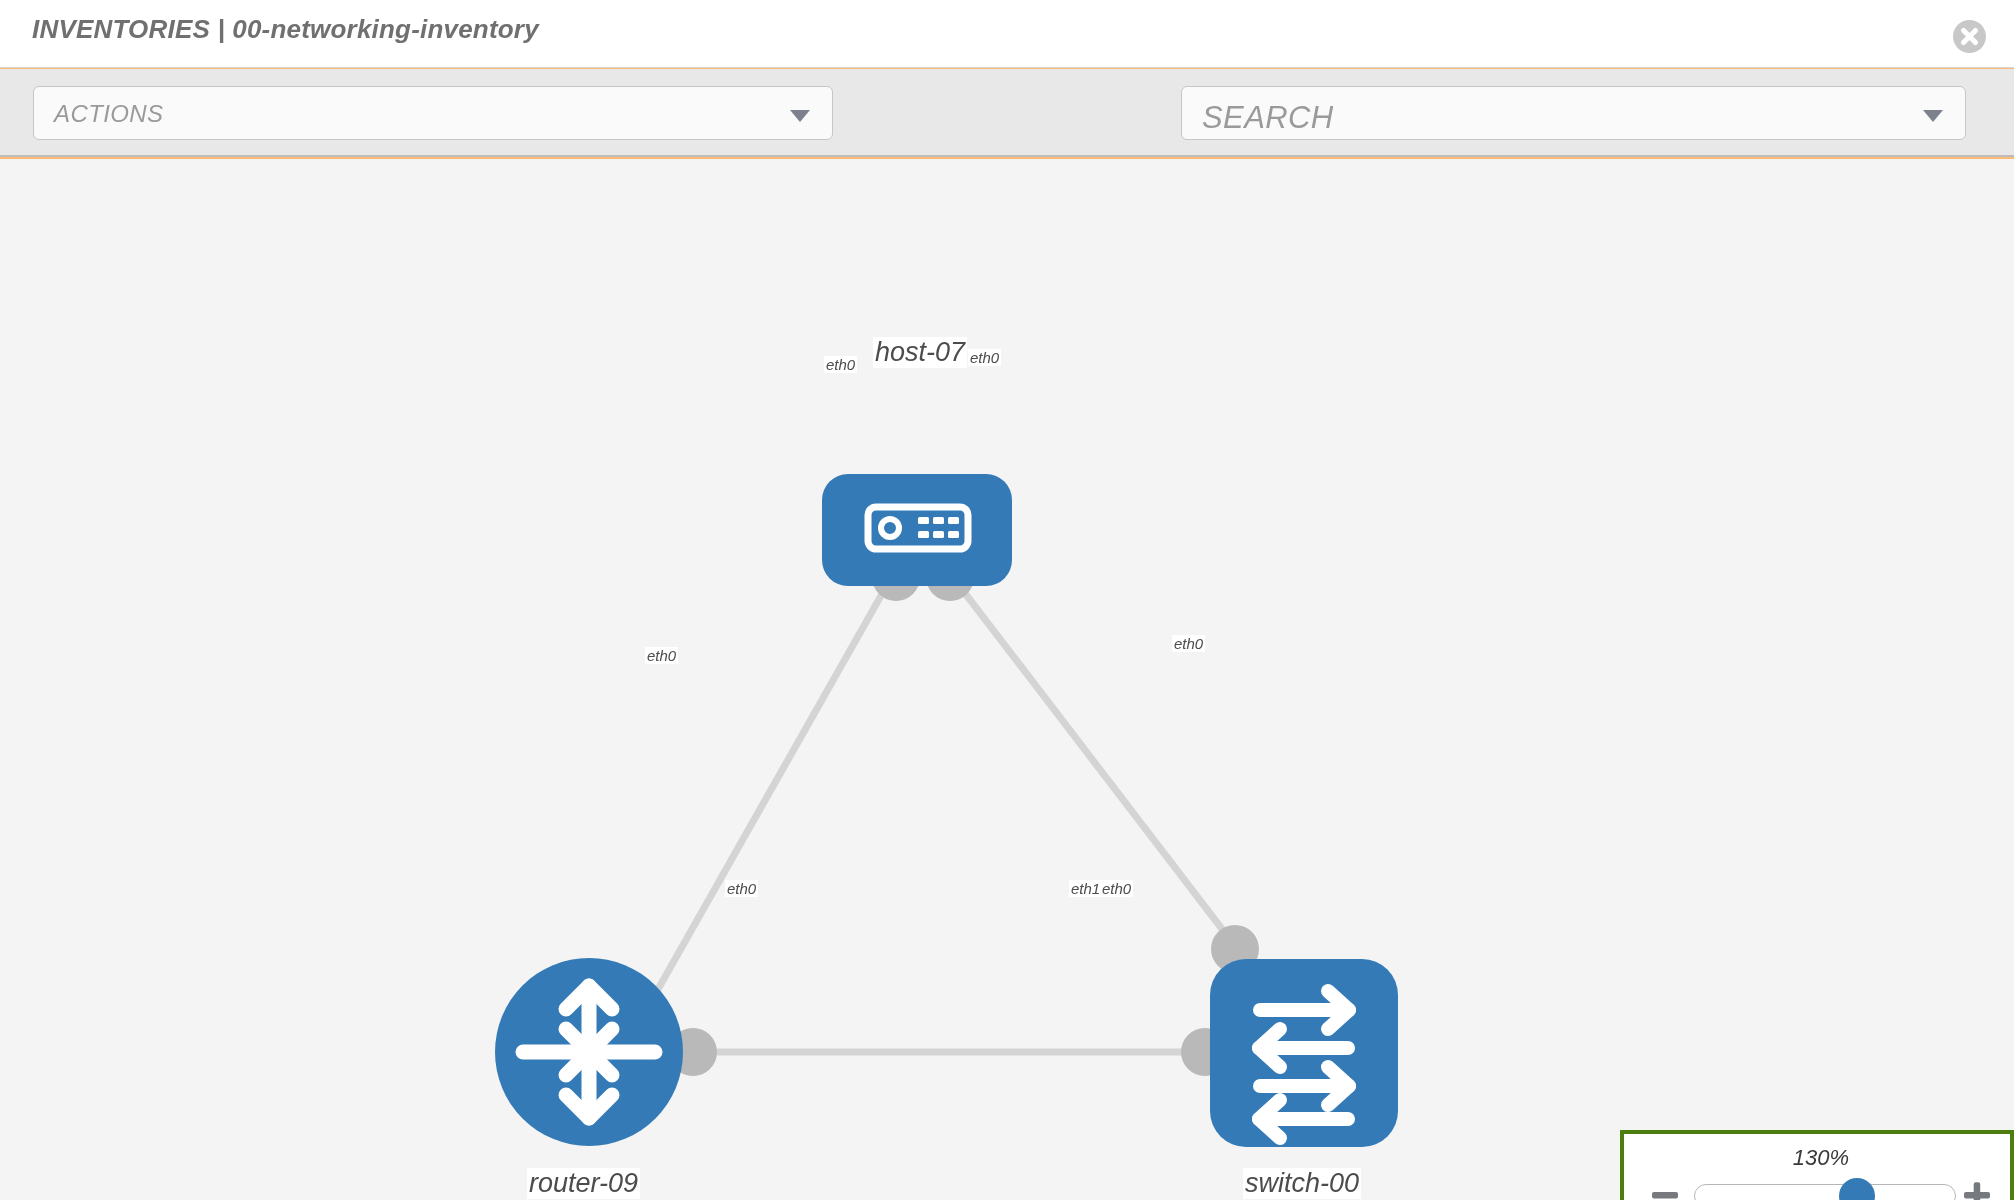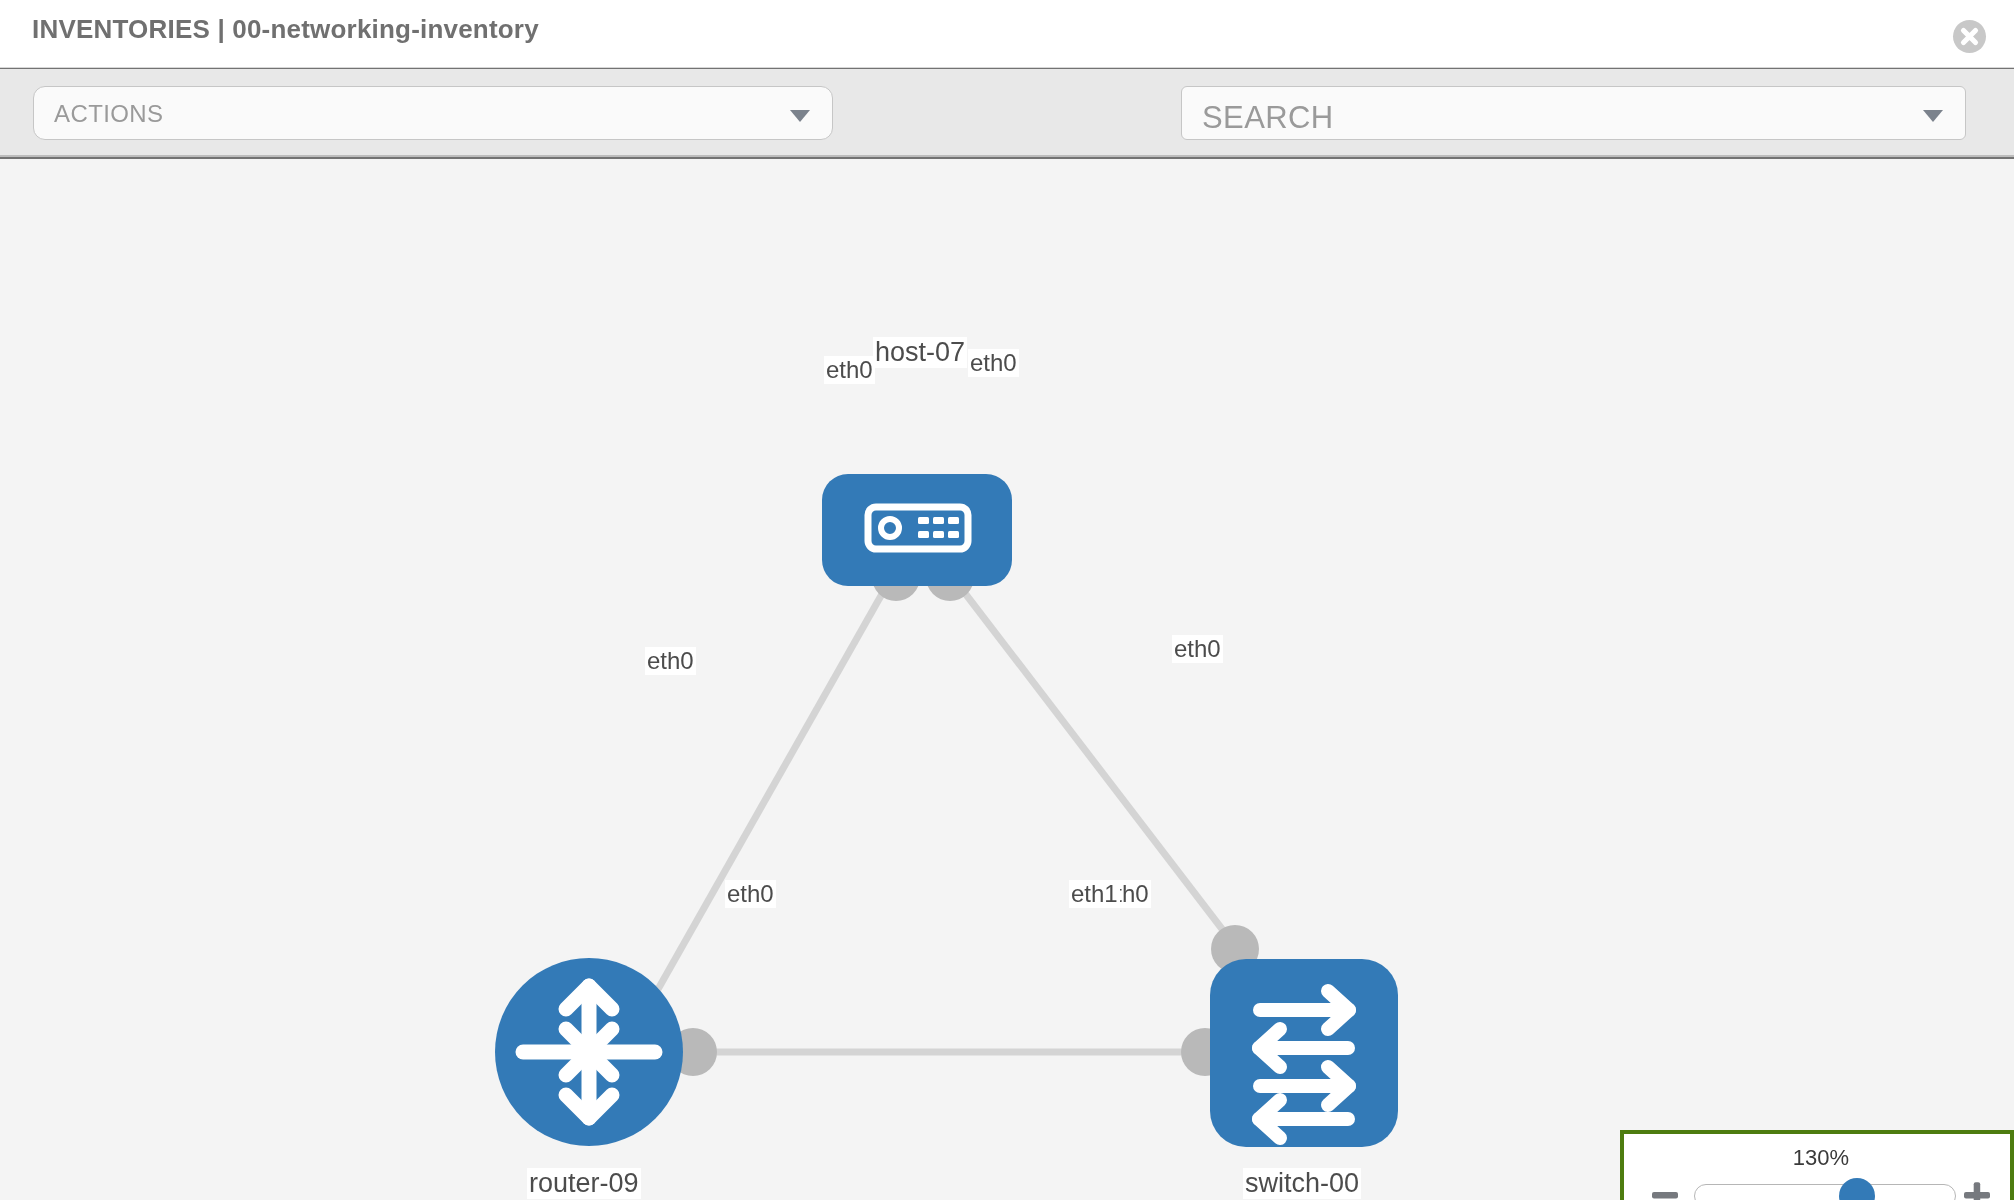--- a/index.html
+++ b/index.html
@@ -8,21 +8,22 @@
     width: 2014px; height: 1200px;
     overflow: hidden;
     background: #ffffff;
     font-family: "Liberation Sans", sans-serif;
   }
 
   #app {
     position: relative;
     width: 2014px;
     height: 1200px;
-    background: #737373;
+    background: #fdba74;
+    font-style: italic;
   }
 
   
   .titlebar {
     position: absolute;
     left: 0; top: 0;
     width: 2014px; height: 68px;
     background: #ffffff;
     border-bottom: 1px solid #d7d7d7;
   }
@@ -52,21 +53,21 @@
     width: 2014px; height: 88px;
     background: #e8e8e8;
     border-bottom: 2px solid #bdbdbd;
   }
   .actions-select {
     position: absolute;
     left: 33px; top: 17px;
     width: 800px; height: 54px;
     background: #fafafa;
     border: 1px solid #c6c6c6;
-    border-radius: 12px;
+    border-radius: 6px;
     cursor: pointer;
   }
   .actions-label {
     position: absolute;
     left: 20px; top: 13px;
     font-size: 24px;
     color: #9a9a9a;
     letter-spacing: 0.4px;
   }
   .caret {
@@ -121,21 +122,21 @@
   .node-label {
     position: absolute;
     font-size: 27px;
     color: #4c4c4c;
     background: #ffffff;
     white-space: nowrap;
     padding: 0 2px;
   }
   .iface-label {
     position: absolute;
-    font-size: 24px;
+    font-size: 15px;
     color: #4c4c4c;
     background: #ffffff;
     white-space: nowrap;
     padding: 0 2px;
   }
 
   
   .zoom-widget {
     position: absolute;
     left: 1620px; top: 1130px;

